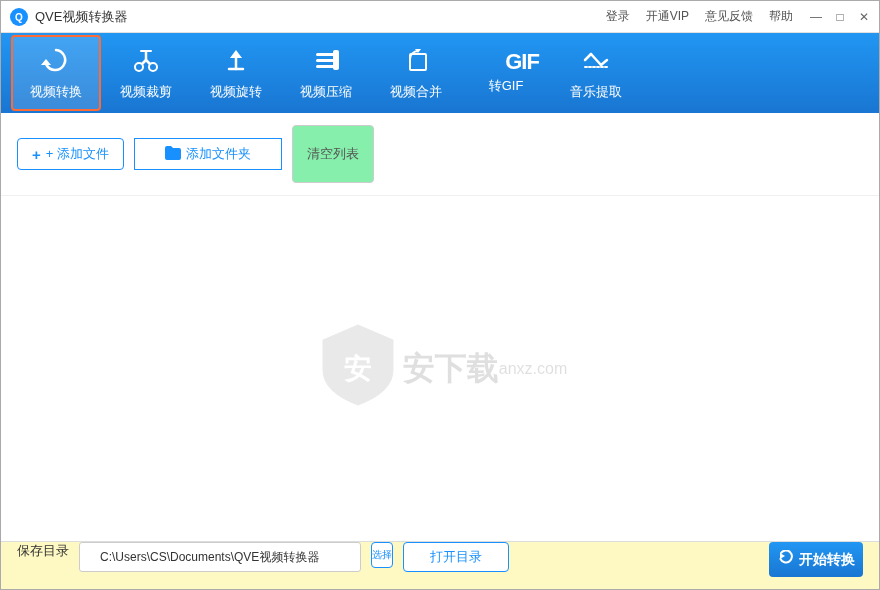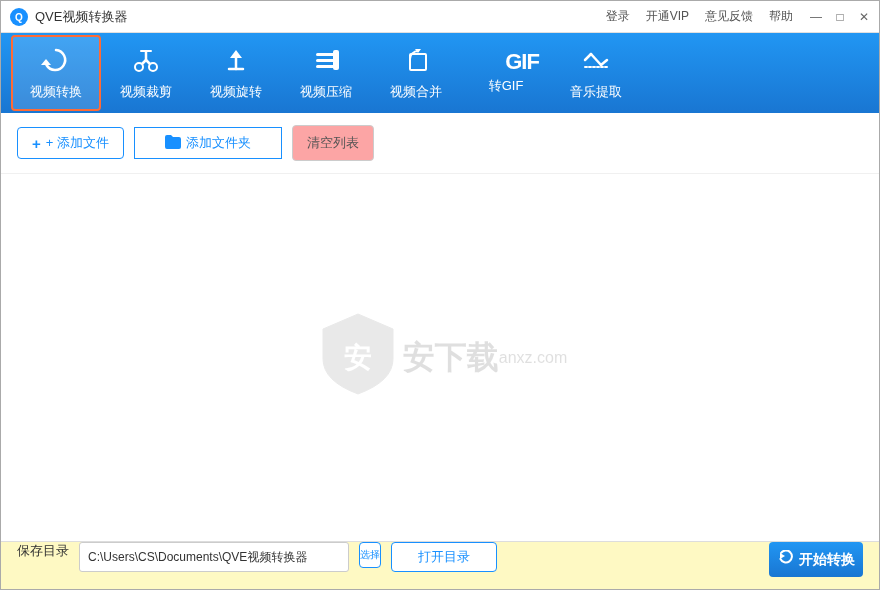--- a/index.html
+++ b/index.html
@@ -140,22 +140,22 @@
       gap: 5px;
       padding: 6px 30px;
       background: #fff;
       border: 1.5px solid #1890ff;
       border-radius: 0;
       color: #1890ff;
       font-size: 13px;
       cursor: pointer;
     }
     .btn-clear {
-      padding: 8px 14px;
-      background: #fca5a5;
+      padding: 19px 14px;
+      background: #86efac;
       border: 1.5px solid #ccc;
       border-radius: 4px;
       color: #555;
       font-size: 13px;
       cursor: pointer;
     }
 
     
     .content-area {
       flex: 1;
@@ -201,21 +201,21 @@
     .save-label {
       font-size: 13px;
       color: #333;
       white-space: nowrap;
     }
     .save-path-input {
       flex: 1;
       height: 30px;
       border: 1px solid #ccc;
       border-radius: 3px;
-      padding: 0 8px;
+      padding: 0 20px;
       font-size: 12px;
       color: #333;
       background: #fff;
       outline: none;
       max-width: 340px;
     }
     .btn-select {
       padding: 5px 0;
       background: #fff;
       border: 1.5px solid #1890ff;

